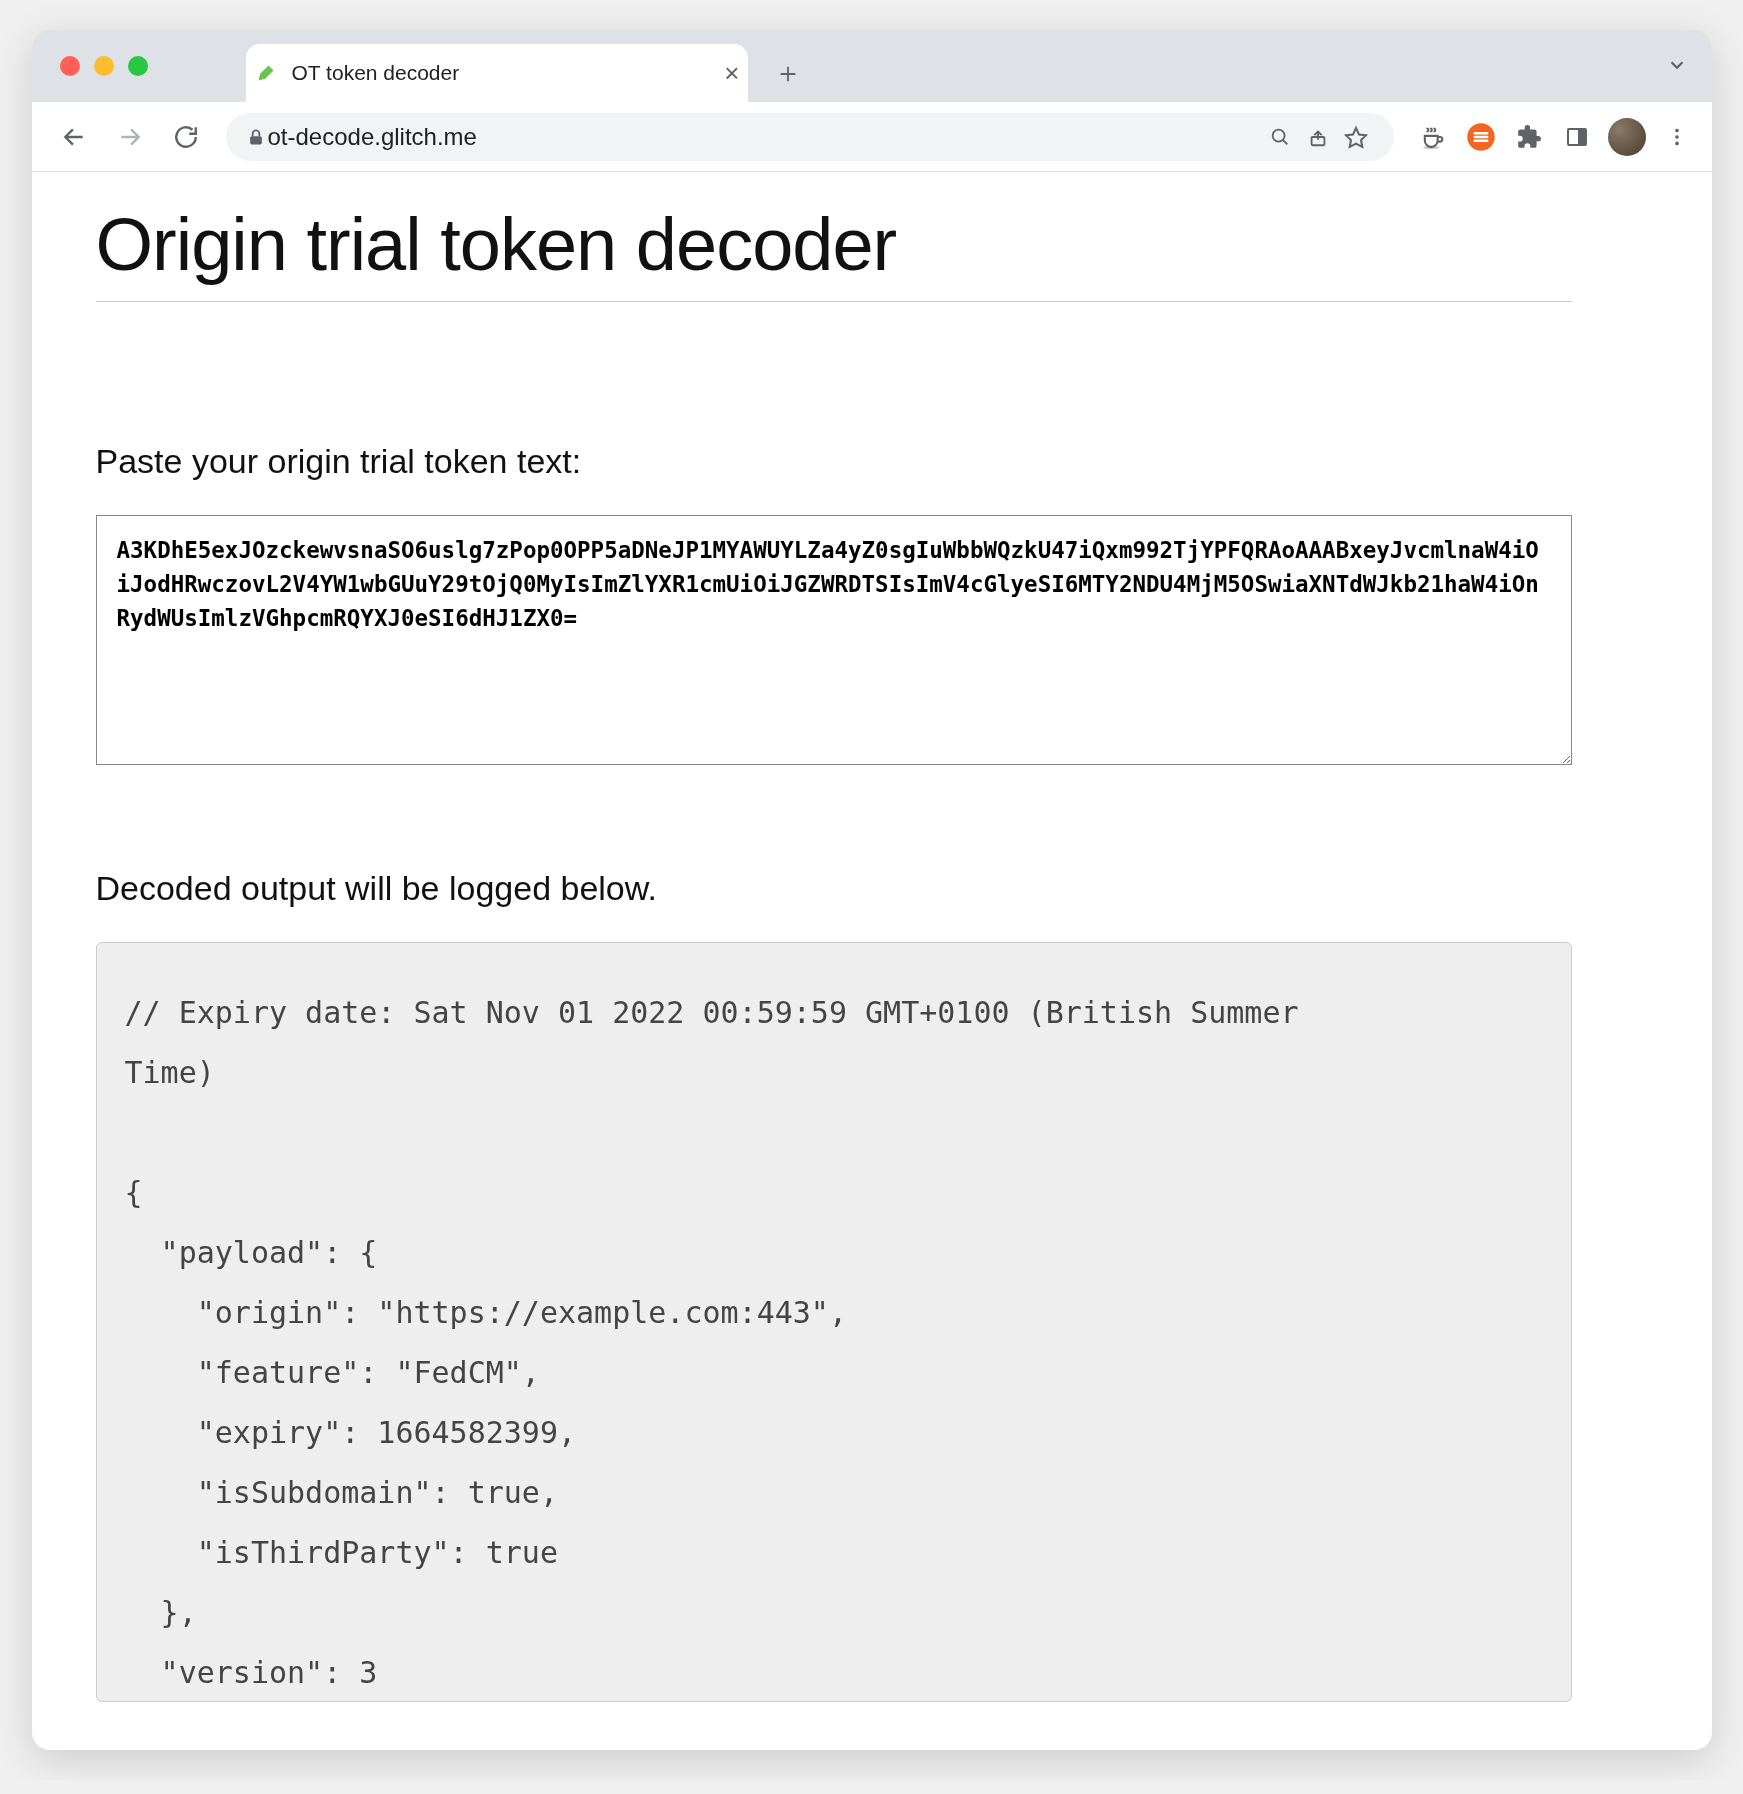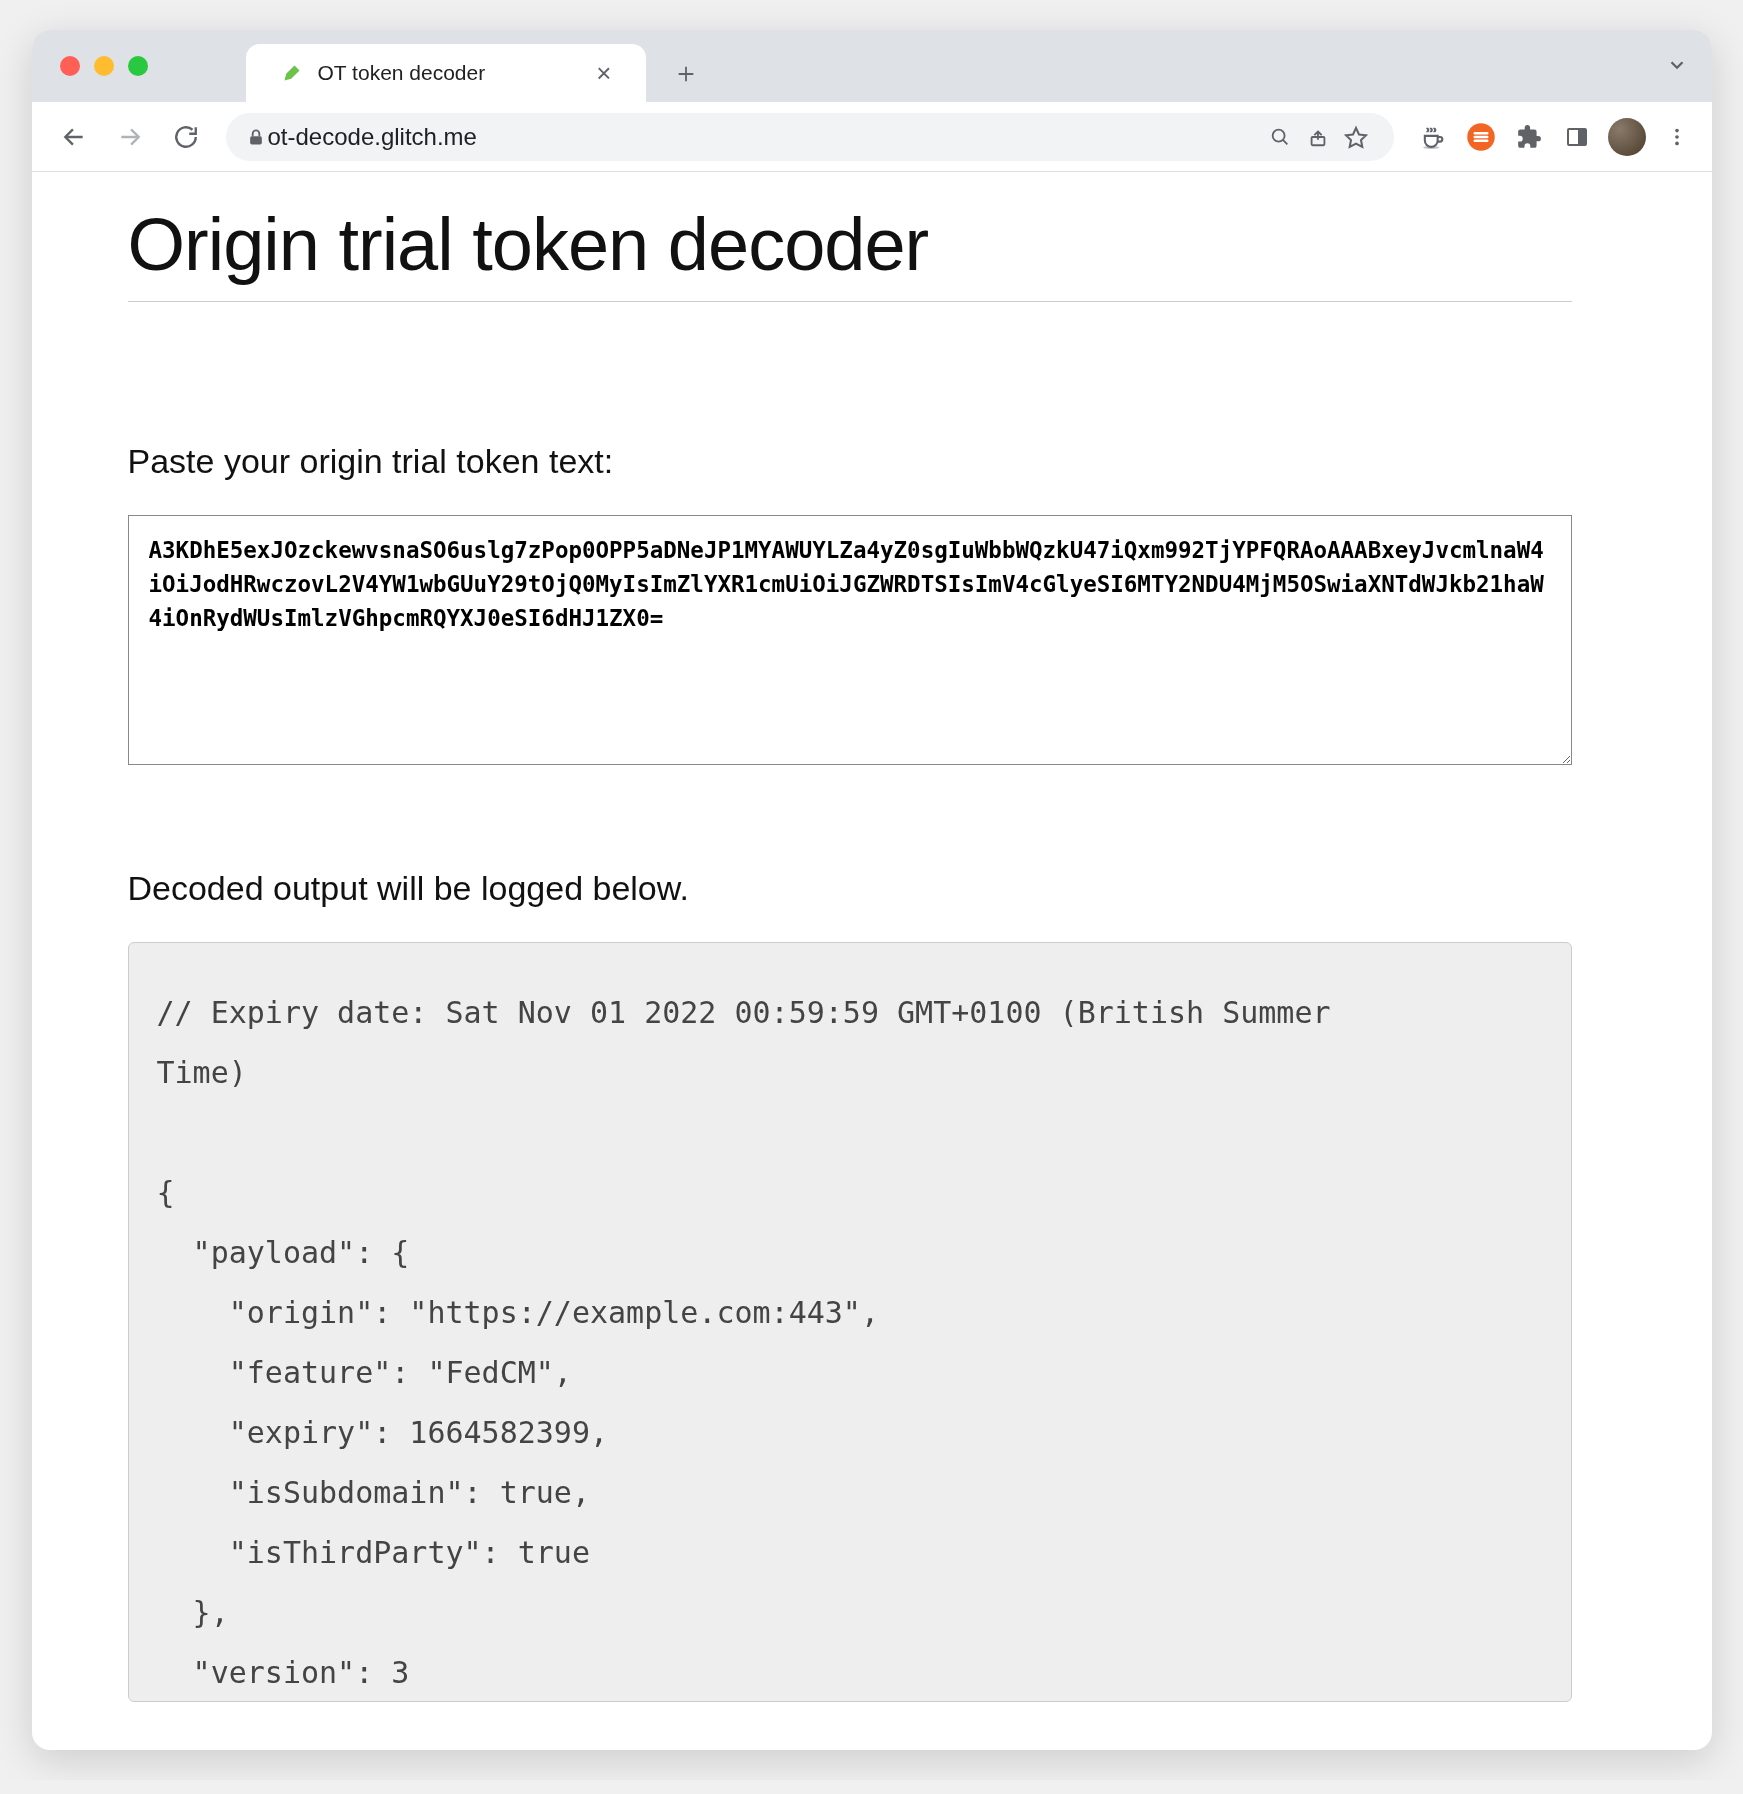--- a/index.html
+++ b/index.html
@@ -36,26 +36,26 @@
     top: 26px;
   }
   .tl { width: 20px; height: 20px; border-radius: 50%; }
   .tl.red { background:#ff5f57; }
   .tl.yellow { background:#febc2e; }
   .tl.green { background:#28c840; }
   .tab {
     margin-left: 200px;
     background: #fff;
     height: 58px;
-    width: 400px;
+    width: 502px;
     border-top-left-radius: 14px;
     border-top-right-radius: 14px;
     display: flex;
     align-items: center;
-    padding: 0 34px;
+    padding: 0 8px;
     gap: 14px;
     position: relative;
   }
   .tab-favicon {
     width: 24px; height: 24px;
     display:flex; align-items:center; justify-content:center;
     font-size:20px;
   }
   .tab-title { font-size: 21px; color:#222; flex:1; white-space:nowrap; overflow:hidden; text-overflow:ellipsis;}
   .tab-close { font-size: 26px; color:#5f6368; cursor:pointer; line-height:1; }
@@ -103,21 +103,21 @@
   .ext { width:34px; height:34px; display:flex; align-items:center; justify-content:center; cursor:pointer; }
   .avatar {
     width:38px; height:38px; border-radius:50%;
     background: radial-gradient(circle at 30% 30%, #8a7a6a, #4a3a2a);
     cursor:pointer;
   }
   
   .page {
     flex:1;
     overflow:hidden;
-    padding: 30px 140px 0 96px;
+    padding: 30px 140px 0 64px;
   }
   h1.page-title {
     font-size: 74px;
     font-weight: 400;
     letter-spacing: -1px;
     color:#111;
     padding-bottom: 14px;
     border-bottom: 1px solid #ccc;
     margin-bottom: 140px;
   }

